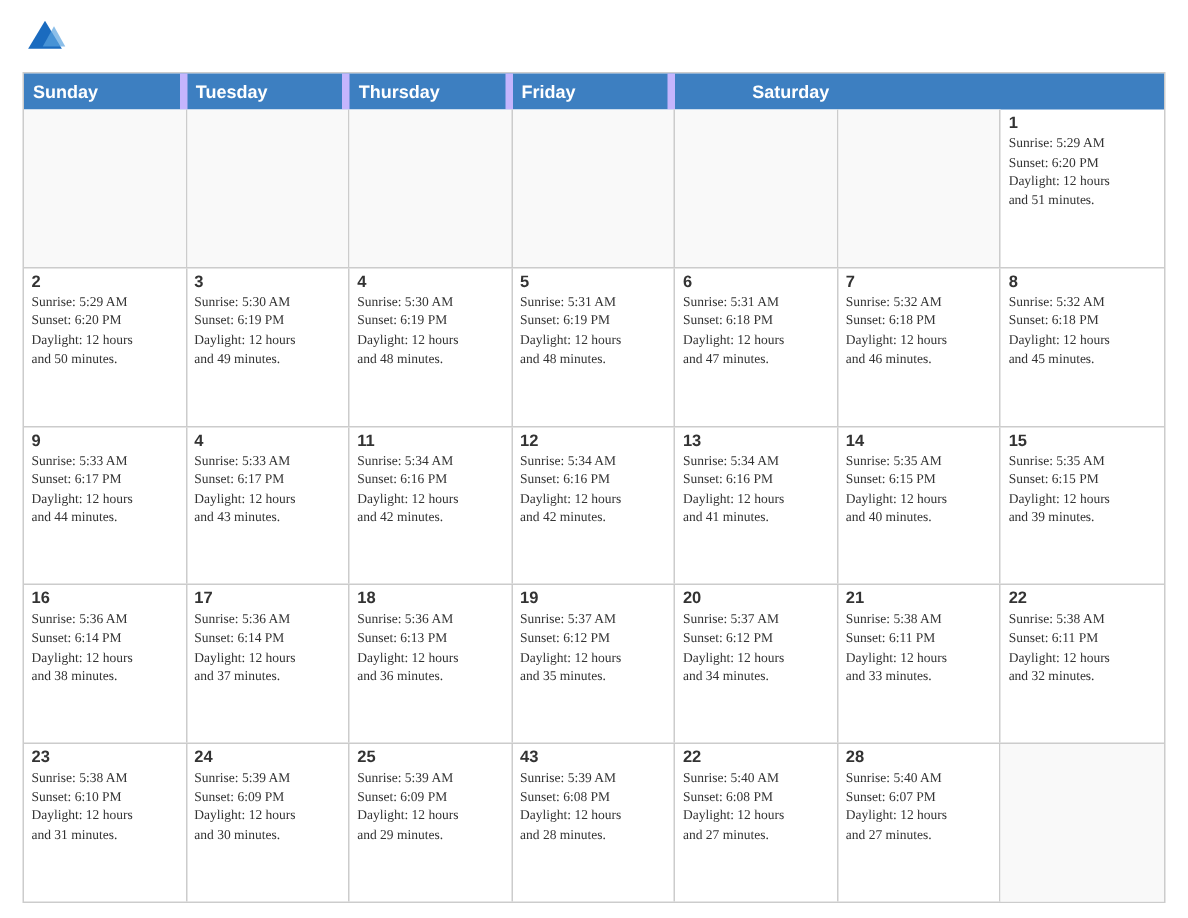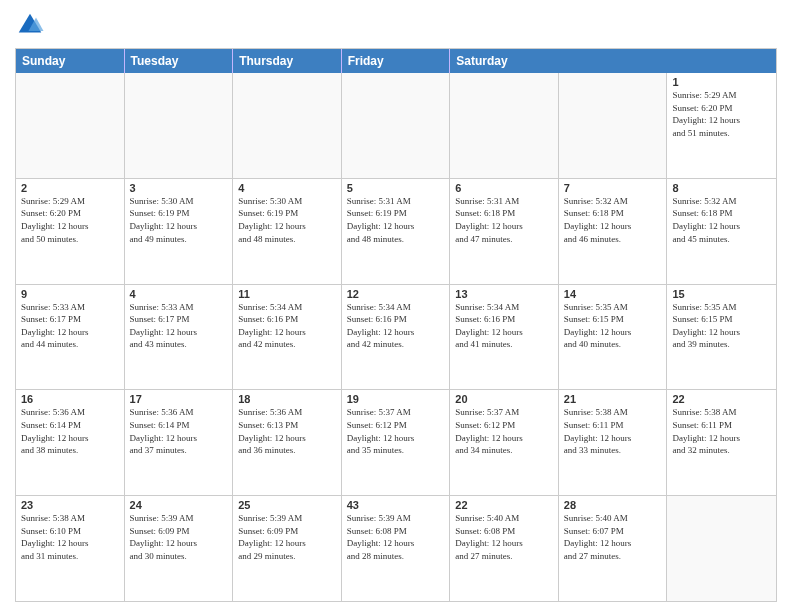--- a/index.html
+++ b/index.html
@@ -68,24 +68,25 @@
     .cal-header {
       display: grid;
       grid-template-columns: repeat(7, 1fr);
       background: #3d7fc1;
     }
     .cal-header-cell {
       color: #fff;
       font-size: 12px;
       font-weight: bold;
       padding: 5px 6px;
-      border-right: 1px solid #c4b5fd;
+      border-right: 5px solid #c4b5fd;
     }
     .cal-header-cell:last-child {
       border-right: none;
+      text-align: right;
     }
     .cal-body {
       flex: 1;
       display: flex;
       flex-direction: column;
     }
     .cal-row {
       display: grid;
       grid-template-columns: repeat(7, 1fr);
       flex: 1;

